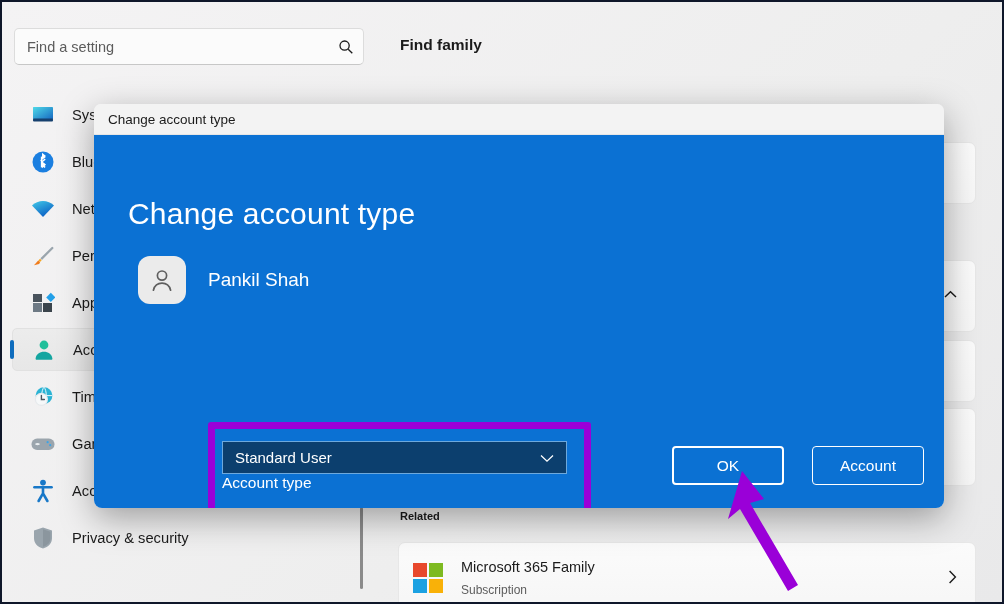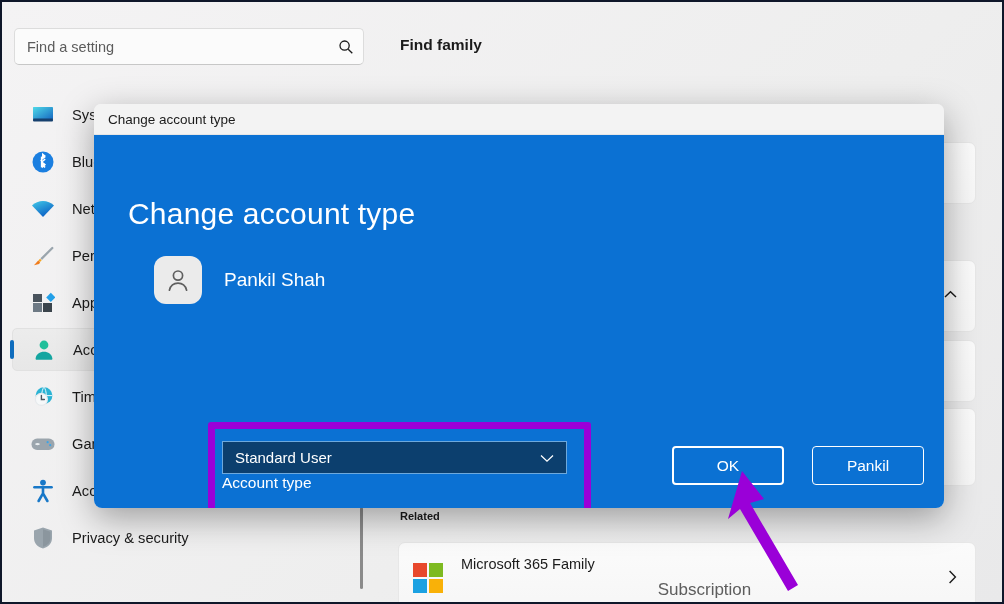--- a/index.html
+++ b/index.html
@@ -119,21 +119,21 @@
     border: 1px solid #e7e7e7; border-radius: 7px;
     display: flex; align-items: center; padding: 0 14px;
   }
   #m365-logo {
     width: 30px; height: 30px; margin-right: 18px; flex: none;
     display: grid; grid-template-columns: 1fr 1fr; grid-template-rows: 1fr 1fr; gap: 2px;
   }
   #m365-logo i { display: block; }
   #m365-text { flex: 1; }
   #m365-title { font-size: 14.5px; color: #1b1b1b; }
-  #m365-sub { font-size: 17px; color: #5d5d5d; margin-top: 8px; text-align: center; }
+  #m365-sub { font-size: 12px; color: #5d5d5d; margin-top: 8px; }
   #m365-chevron { color: #1b1b1b; font-size: 15px; padding-right: 4px; }
 
   
   #scrollbar-track {
     position: absolute; left: 355px; top: 100px; width: 8px; height: 504px;
   }
   #scrollbar-thumb {
     position: absolute; left: 3px; top: 405px; width: 3px; height: 82px;
     background: #8b8b8b; border-radius: 2px;
   }
@@ -155,21 +155,21 @@
   #dialog-body {
     position: relative; height: 373px;
     background: #0b71d3;
   }
   #dialog-heading {
     position: absolute; left: 34px; top: 62px;
     font-size: 30px; font-weight: normal; color: #ffffff;
     letter-spacing: .2px;
   }
   #user-row {
-    position: absolute; left: 60px; top: 121px;
+    position: absolute; left: 44px; top: 121px;
     display: flex; align-items: center;
   }
   #avatar {
     width: 48px; height: 48px; border-radius: 12px;
     background: #ebebeb;
     display: flex; align-items: center; justify-content: center;
     flex: none;
   }
   #user-name {
     margin-left: 22px; font-size: 19px; color: #ffffff;
@@ -454,21 +454,21 @@
             </svg>
           </span>
         </div>
         <div id="account-type-label">Account type</div>
       </div>
 
       <div id="annot-box"></div>
 
       <div id="dialog-buttons">
         <div class="dlg-btn default">OK</div>
-        <div class="dlg-btn">Pankil</div>
+        <div class="dlg-btn">Account</div>
       </div>
 
     </div>
   </div>
 
   <svg id="pointer-arrow" viewBox="0 0 140 145">
     <path d="M40 14 L62 42 L48 46 L96 128 L86 134 L38 52 L26 62 Z" fill="#9a00d8"></path>
   </svg>
 
 </div>

